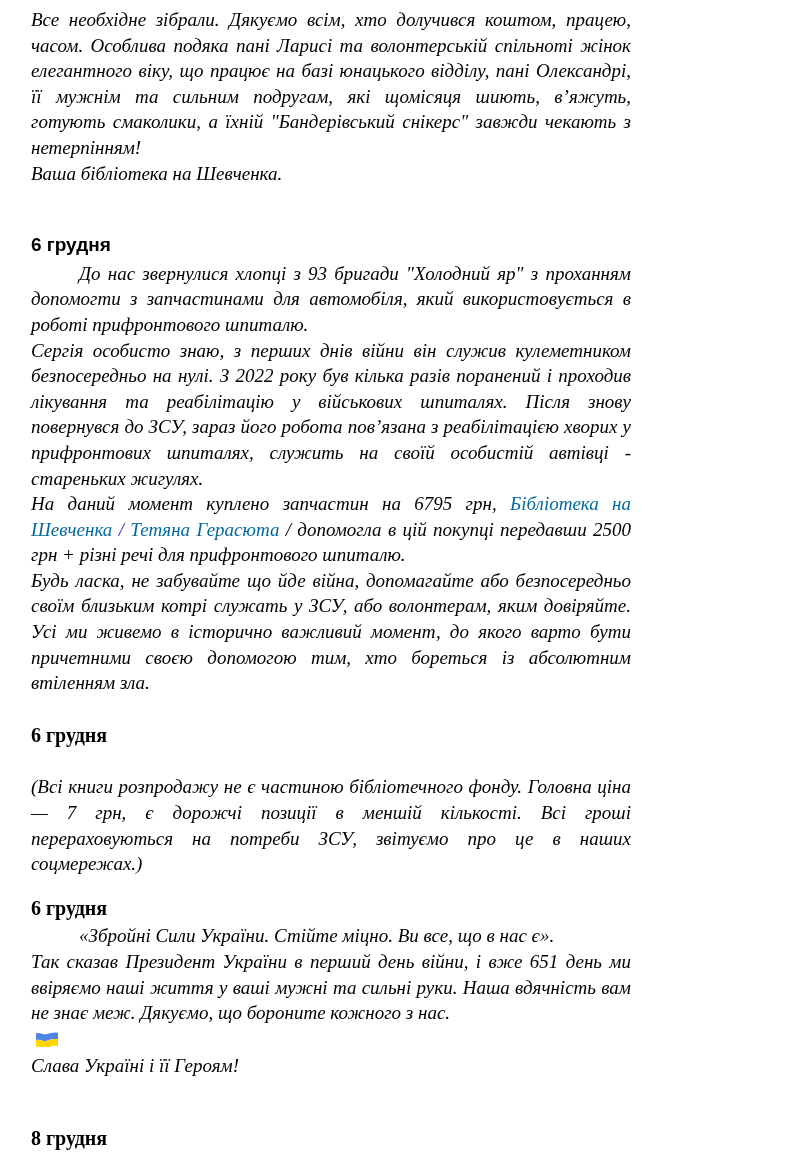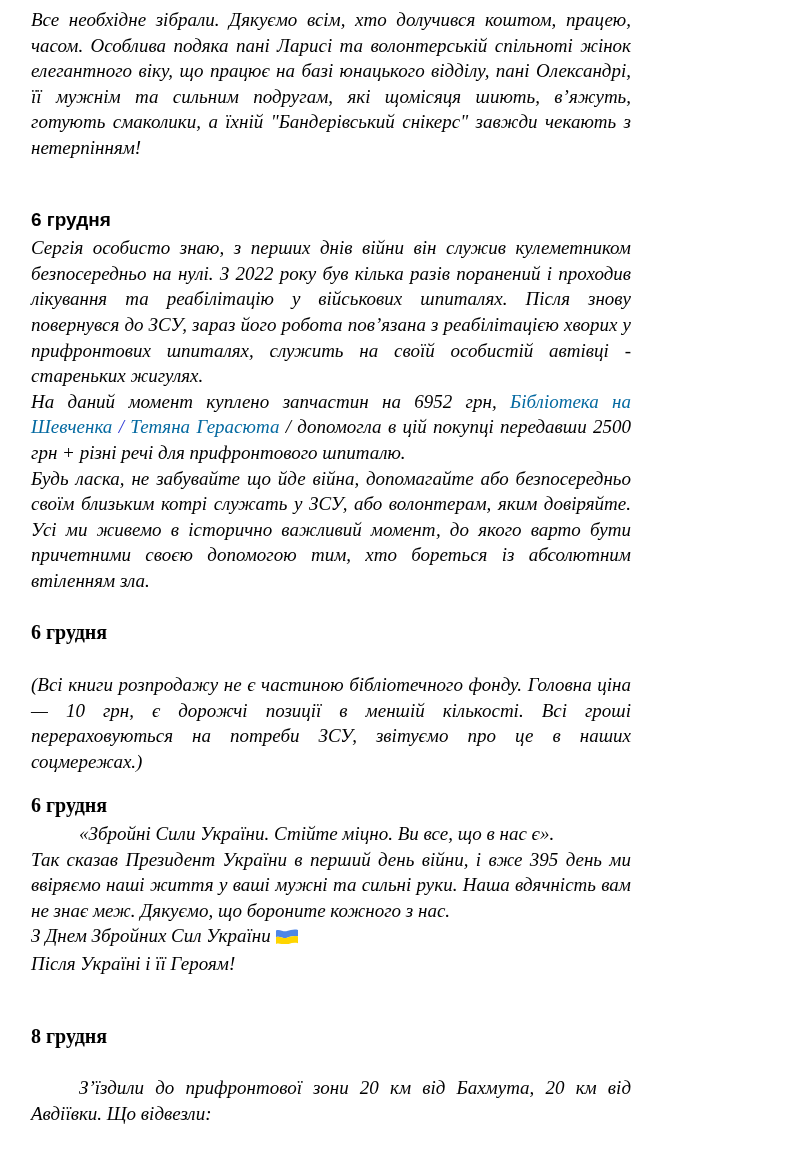--- a/index.html
+++ b/index.html
@@ -39,43 +39,45 @@
     margin-left: 5px;
   }
 </style>
 </head>
 <body>
 
 <div class="page">
 
   <div>
     <p>Все необхідне зібрали. Дякуємо всім, хто долучився коштом, працею, часом. Особлива подяка пані Ларисі та волонтерській спільноті жінок елегантного віку, що працює на базі юнацького відділу, пані Олександрі, її мужнім та сильним подругам, які щомісяця шиють, в’яжуть, готують смаколики, а їхній "Бандерівський снікерс" завжди чекають з нетерпінням!</p>
+    <p>Ваша бібліотека на Шевченка.</p>
   </div>
 
   <div class="sec0">
     <h2 class="date sans">6 грудня</h2>
+    <p class="indent">До нас звернулися хлопці з 93 бригади "Холодний яр" з проханням допомогти з запчастинами для автомобіля, який використовується в роботі прифронтового шпиталю.</p>
     <p>Сергія особисто знаю, з перших днів війни він служив кулеметником безпосередньо на нулі. З 2022 року був кілька разів поранений і проходив лікування та реабілітацію у військових шпиталях. Після знову повернувся до ЗСУ, зараз його робота пов’язана з реабілітацією хворих у прифронтових шпиталях, служить на своїй особистій автівці - стареньких жигулях.</p>
-    <p><span>На даний момент куплено запчастин на 6952 грн, </span><a class="link">Бібліотека на Шевченка</a><span class="sep-blue"> / </span><a class="link">Тетяна Герасюта</a><span> / допомогла в цій покупці передавши 2500 грн + різні речі для прифронтового шпиталю.</span></p>
+    <p><span>На даний момент куплено запчастин на 6795 грн, </span><a class="link">Бібліотека на Шевченка</a><span class="sep-blue"> / </span><a class="link">Тетяна Герасюта</a><span> / допомогла в цій покупці передавши 2500 грн + різні речі для прифронтового шпиталю.</span></p>
     <p>Будь ласка, не забувайте що йде війна, допомагайте або безпосередньо своїм близьким котрі служать у ЗСУ, або волонтерам, яким довіряйте. Усі ми живемо в історично важливий момент, до якого варто бути причетними своєю допомогою тим, хто бореться із абсолютним втіленням зла.</p>
   </div>
 
   <div class="sec1">
     <h2 class="date serif">6 грудня</h2>
-    <p>(Всі книги розпродажу не є частиною бібліотечного фонду. Головна ціна — 10 грн, є дорожчі позиції в меншій кількості. Всі гроші перераховуються на потреби ЗСУ, звітуємо про це в наших соцмережах.)</p>
+    <p>(Всі книги розпродажу не є частиною бібліотечного фонду. Головна ціна — 7 грн, є дорожчі позиції в меншій кількості. Всі гроші перераховуються на потреби ЗСУ, звітуємо про це в наших соцмережах.)</p>
   </div>
 
   <div class="sec2">
     <h2 class="date serif">6 грудня</h2>
     <p class="indent">«Збройні Сили України. Стійте міцно. Ви все, що в нас є».</p>
-    <p>Так сказав Президент України в перший день війни, і вже 395 день ми ввіряємо наші життя у ваші мужні та сильні руки. Наша вдячність вам не знає меж. Дякуємо, що бороните кожного з нас.</p>
-    <p><span>З Днем Збройних Сил України</span><span class="flag"><svg width="22" height="16" viewBox="0 0 36 26">
+    <p>Так сказав Президент України в перший день війни, і вже 651 день ми ввіряємо наші життя у ваші мужні та сильні руки. Наша вдячність вам не знає меж. Дякуємо, що бороните кожного з нас.</p>
+    <p><span class="flag"><svg width="22" height="16" viewBox="0 0 36 26">
             <path d="M0 4 C 6 1, 12 7, 18 5 C 24 3, 30 1, 36 3 L 36 14 C 30 12, 24 14, 18 16 C 12 18, 6 12, 0 15 Z" fill="#4e86e8"></path>
             <path d="M0 15 C 6 12, 12 18, 18 16 C 24 14, 30 12, 36 14 L 36 25 C 30 23, 24 25, 18 27 C 12 29, 6 23, 0 26 Z" fill="#ffd500"></path>
           </svg></span></p>
-    <p>Після Україні і її Героям!</p>
+    <p>Слава Україні і її Героям!</p>
   </div>
 
   <div class="sec3">
     <h2 class="date serif">8 грудня</h2>
     <p class="indent">З’їздили до прифронтової зони 20 км від Бахмута, 20 км від Авдіївки. Що відвезли:</p>
 
   </div>
 
 </div>
 

